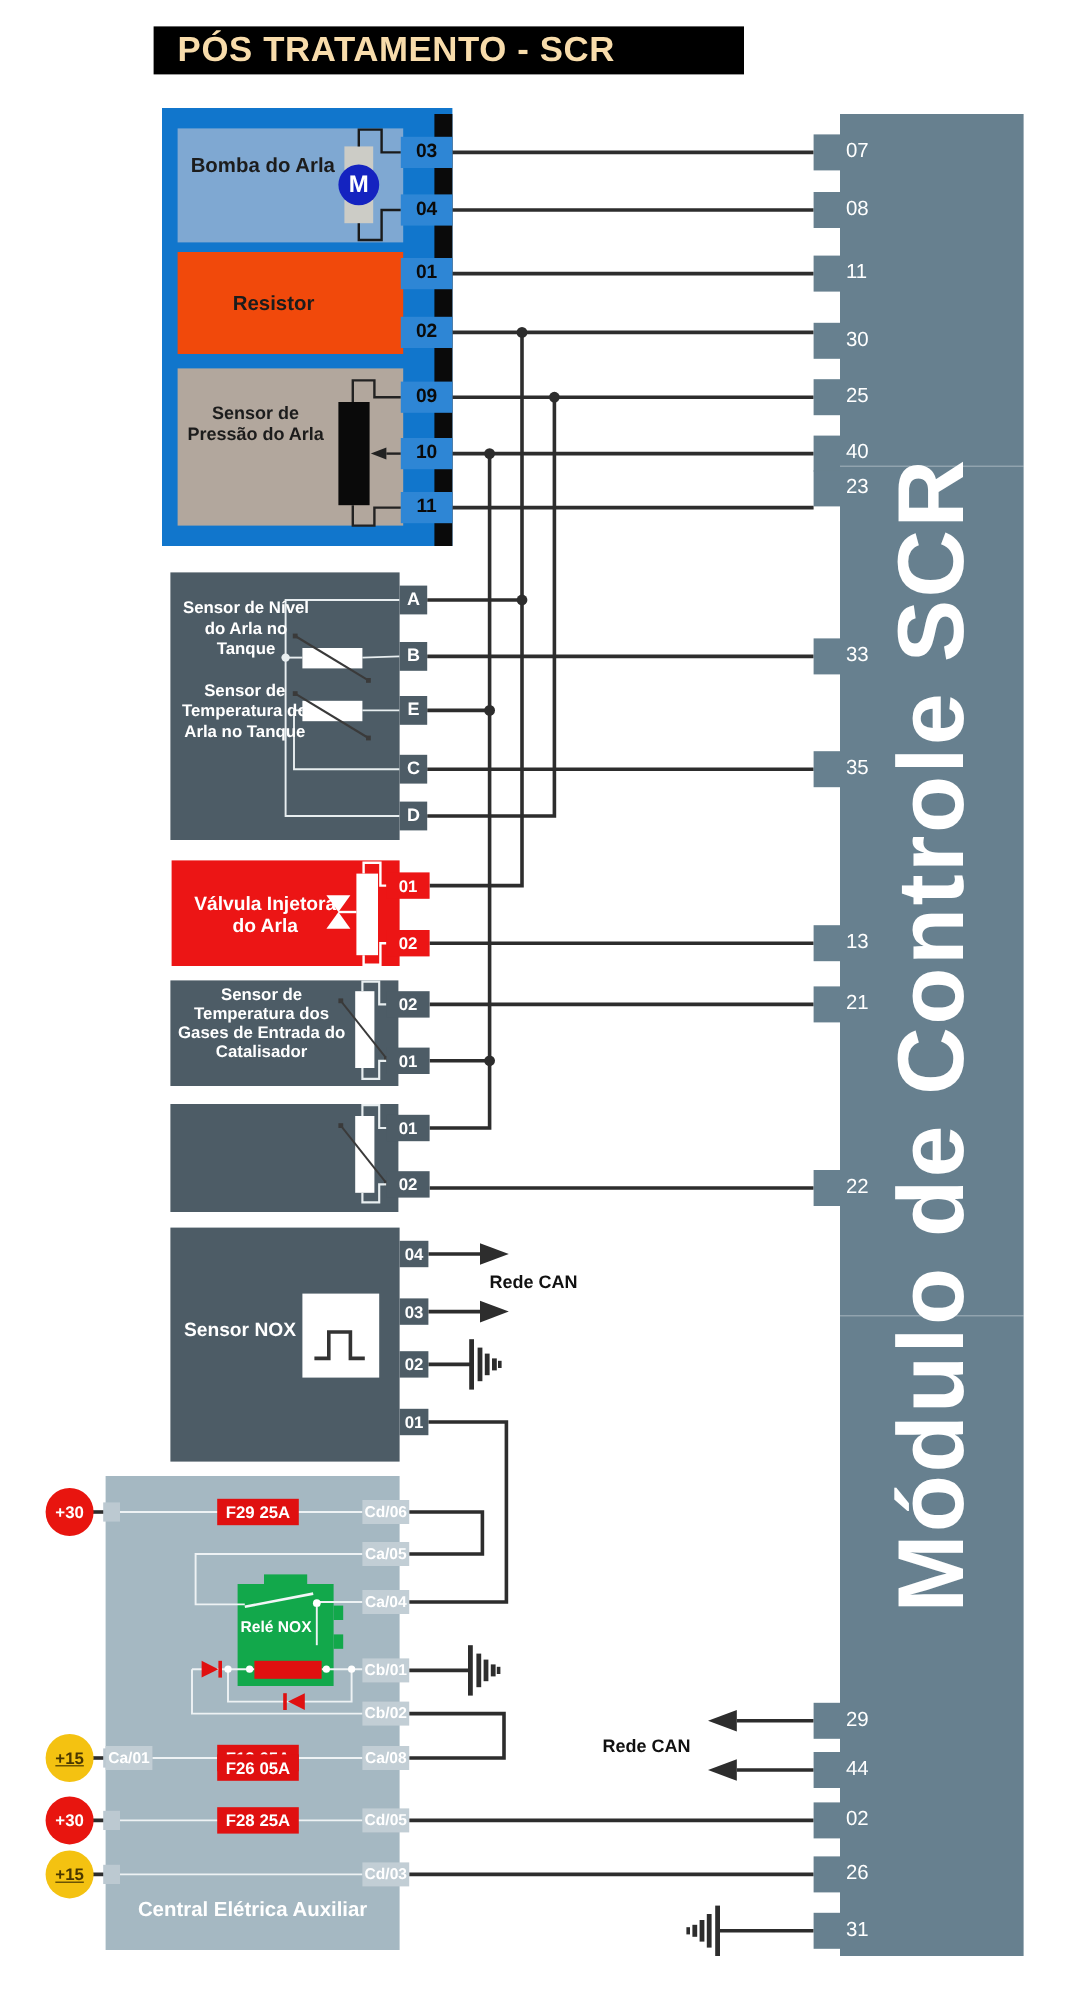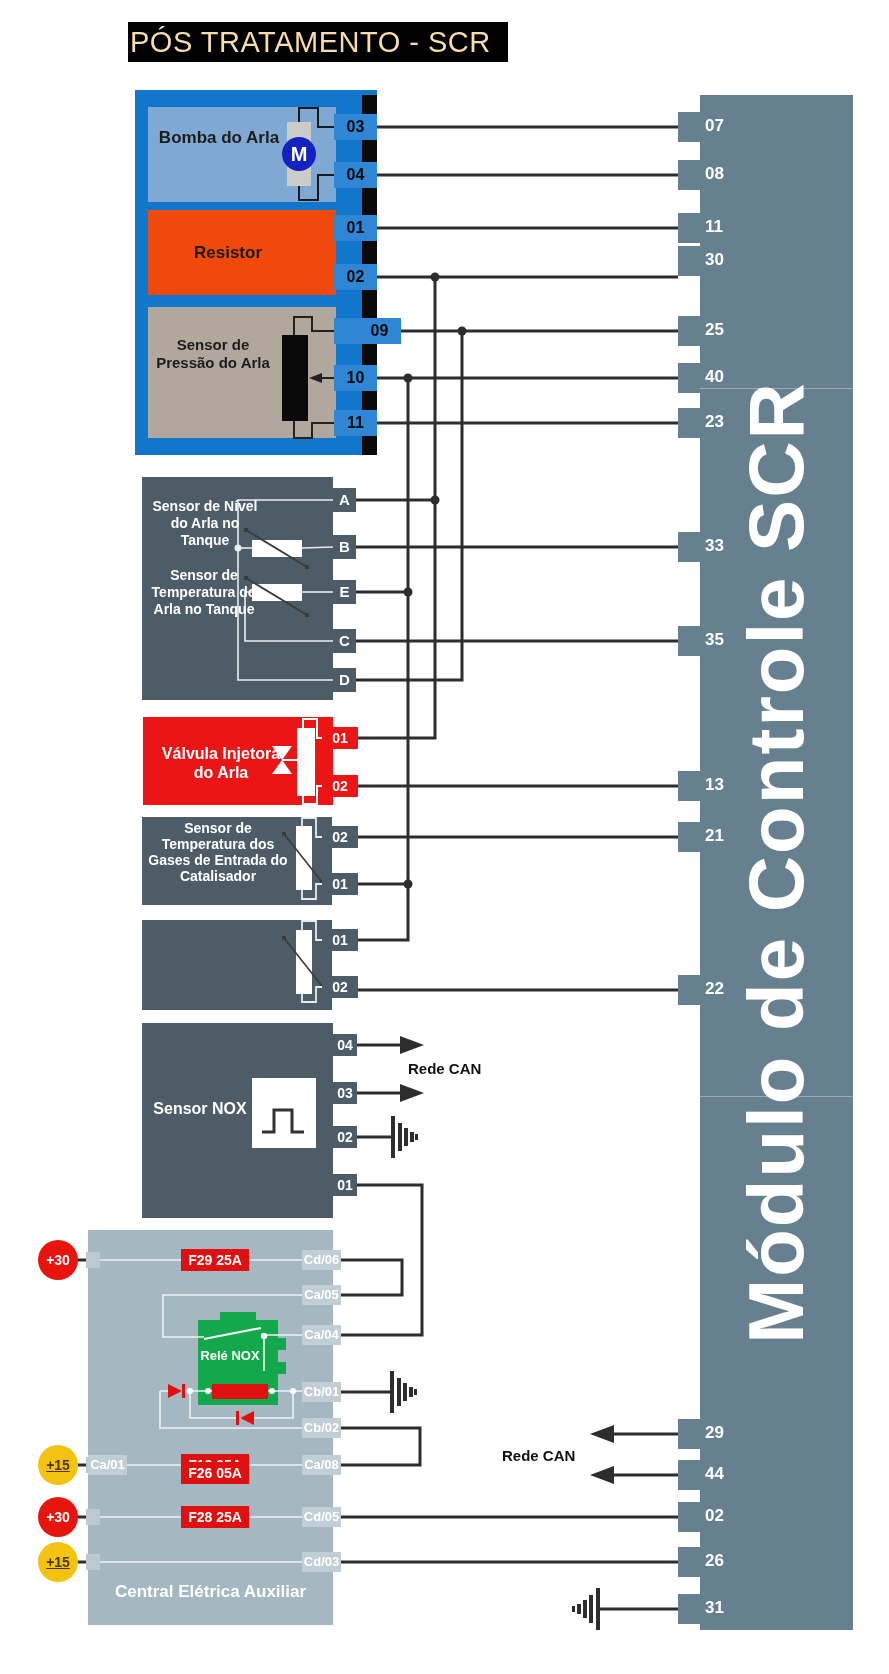--- a/index.html
+++ b/index.html
@@ -1,22 +1,22 @@
 <!DOCTYPE html>
 <html><head>
 <meta charset="utf-8">
 <style>
   html,body{margin:0;padding:0;background:#ffffff;font-family:"Liberation Sans",sans-serif;}
   #stage{position:relative;width:889px;height:1674px;background:#fff;overflow:hidden;}
   .abs{position:absolute;}
   .z1{z-index:1;}
   #wires{position:absolute;left:0;top:0;z-index:2;pointer-events:none;}
 
-  #title{left:128px;top:22px;width:380px;height:40px;background:#000;color:#f8dcab;
-         font-size:29px;font-weight:normal;line-height:40px;padding-left:2px;box-sizing:border-box;
+  #title{left:128px;top:22px;width:492px;height:40px;background:#000;color:#f8dcab;
+         font-size:29px;font-weight:bold;line-height:40px;padding-left:20px;box-sizing:border-box;
          letter-spacing:.5px;z-index:3;}
 
   #blue-box{left:135px;top:90px;width:242px;height:365px;background:#1176cc;}
   #blue-strip{left:362px;top:95px;width:15px;height:360px;background:#0a0a0a;}
   #bomba{left:148px;top:107px;width:188px;height:95px;background:#7fa8d2;}
   #resistor{left:148px;top:210px;width:188px;height:85px;background:#f1490b;}
   #pressao{left:148px;top:307px;width:188px;height:131px;background:#b2a79d;}
   #tanque{left:142px;top:477px;width:191px;height:223px;background:#4d5c66;}
   #valvula{left:143px;top:717px;width:190px;height:88px;background:#ec1515;}
   #entrada{left:142px;top:817px;width:190px;height:88px;background:#4d5c66;}
@@ -44,21 +44,21 @@
   .relay-nub{width:8px;height:12px;background:#12a84b;z-index:1;}
   #relay-label{left:198px;top:1348px;width:64px;font-size:13px;line-height:15px;color:#fff;}
 
   #module-label-wrap{left:700px;top:95px;width:153px;height:1535px;display:flex;
     align-items:center;justify-content:center;z-index:2;}
   #module-label-wrap span{transform:rotate(-90deg);white-space:nowrap;color:#fff;
     font-size:78px;font-weight:bold;letter-spacing:2px;}
 
   .mpin{height:30px;z-index:3;}
   .mpin .tabrect{position:absolute;left:0;top:0;width:22px;height:30px;background:#67808f;}
-  .mpin span{position:absolute;left:27px;top:4px;color:#fff;font-size:17px;font-weight:bold;}
+  .mpin span{position:absolute;left:27px;top:4px;color:#fff;font-size:17px;font-weight:normal;}
 
   .ltab{z-index:3;font-weight:bold;text-align:center;}
   .tab-blue{left:334px;width:43px;height:26px;background:#2e86d5;color:#0a0a0a;font-size:16px;line-height:26px;}
   .tab-slate{left:333px;width:23px;height:24px;background:#4d5c66;color:#fff;font-size:15px;line-height:24px;}
   .tab-slate-sm{left:333px;width:24px;height:22px;background:#4d5c66;color:#fff;font-size:14px;line-height:22px;}
   .tab-red2{left:322px;width:36px;height:22px;background:#ec1515;color:#fff;font-size:14px;line-height:22px;}
   .tab-slate2{left:322px;width:36px;height:22px;background:#4d5c66;color:#fff;font-size:14px;line-height:22px;}
 
   .ctab{z-index:3;font-weight:bold;color:#fff;background:#c2ced5;text-align:center;
         font-size:13px;height:20px;line-height:20px;}
@@ -307,33 +307,33 @@
       <span>07</span>
     </div>
     <div class="abs mpin" style="left: 678px; top: 160px; width: 70px;">
       <div class="tabrect"></div>
       <span>08</span>
     </div>
     <div class="abs mpin" style="left: 678px; top: 213px; width: 70px;">
       <div class="tabrect"></div>
       <span>11</span>
     </div>
-    <div class="abs mpin" style="left: 678px; top: 246px; width: 70px;">
+    <div class="abs mpin" style="left: 678px; top: 269px; width: 70px;">
       <div class="tabrect"></div>
       <span>30</span>
     </div>
     <div class="abs mpin" style="left: 678px; top: 316px; width: 70px;">
       <div class="tabrect"></div>
       <span>25</span>
     </div>
     <div class="abs mpin" style="left: 678px; top: 363px; width: 70px;">
       <div class="tabrect"></div>
       <span>40</span>
     </div>
-    <div class="abs mpin" style="left: 678px; top: 408px; width: 70px; text-align: center;">
+    <div class="abs mpin" style="left: 678px; top: 392px; width: 70px; text-align: center;">
       <div class="tabrect"></div>
       <span>23</span>
     </div>
     <div class="abs mpin" style="left: 678px; top: 532px; width: 70px;">
       <div class="tabrect"></div>
       <span>33</span>
     </div>
     <div class="abs mpin" style="left: 678px; top: 626px; width: 70px;">
       <div class="tabrect"></div>
       <span>35</span>
@@ -367,21 +367,21 @@
       <span>26</span>
     </div>
     <div class="abs mpin" style="left: 678px; top: 1594px; width: 70px;">
       <div class="tabrect"></div>
       <span>31</span>
     </div>
     <div class="abs ltab tab-blue" style="top: 114px;">03</div>
     <div class="abs ltab tab-blue" style="top: 162px;">04</div>
     <div class="abs ltab tab-blue" style="top: 215px;">01</div>
     <div class="abs ltab tab-blue" style="top: 264px;">02</div>
-    <div class="abs ltab tab-blue" style="top: 318px; padding-left: 24px;">09</div>
+    <div class="abs ltab tab-blue" style="top: 318px;">09</div>
     <div class="abs ltab tab-blue" style="top: 365px;">10</div>
     <div class="abs ltab tab-blue" style="top: 410px;">11</div>
     <div class="abs ltab tab-slate" style="top: 488px;">A</div>
     <div class="abs ltab tab-slate" style="top: 535px;">B</div>
     <div class="abs ltab tab-slate" style="top: 580px;">E</div>
     <div class="abs ltab tab-slate" style="top: 629px;">C</div>
     <div class="abs ltab tab-slate" style="top: 668px;">D</div>
     <div class="abs ltab tab-slate-sm" style="top: 1034px;">04</div>
     <div class="abs ltab tab-slate-sm" style="top: 1082px;">03</div>
     <div class="abs ltab tab-slate-sm" style="top: 1126px;">02</div>

